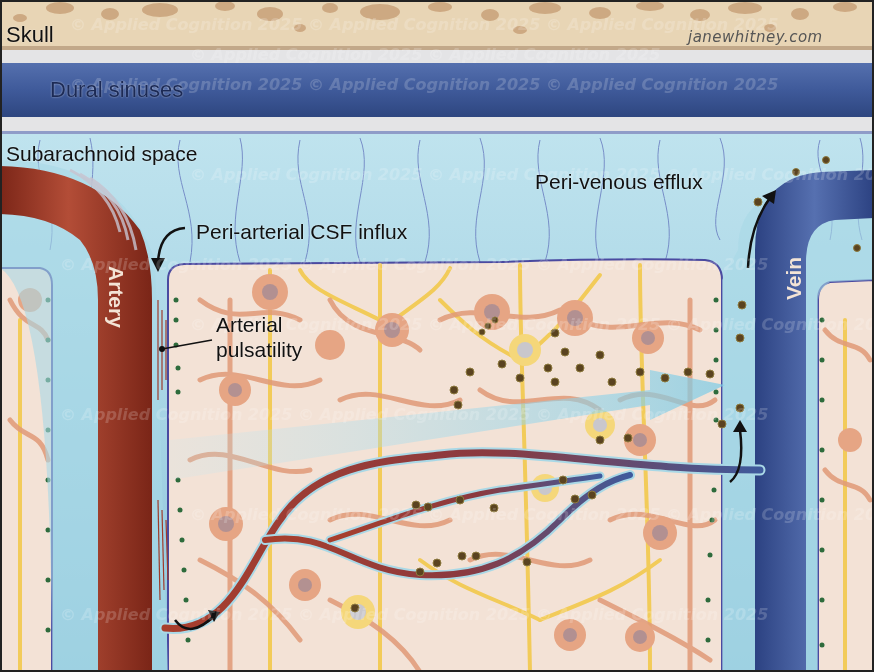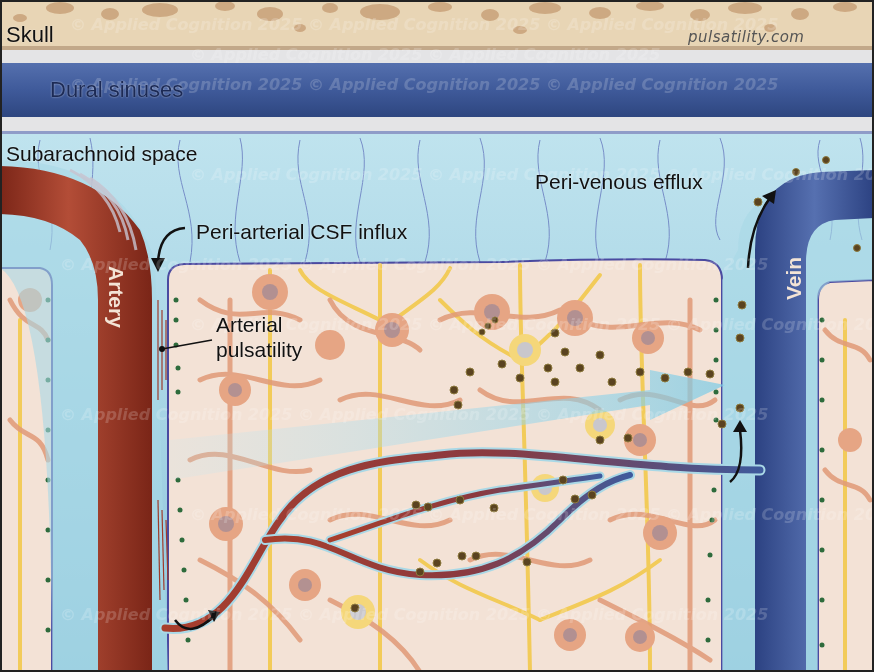--- a/index.html
+++ b/index.html
@@ -336,15 +336,15 @@
   <div class="lbl lbl-big" style="left:12px;top:77px;color:#1c2a55;margin-left:38px;">Dural sinuses</div>
   <div class="lbl lbl-mid" style="left:6px;top:142px;">Subarachnoid space</div>
   <div class="lbl lbl-mid" style="left:196px;top:220px;">Peri-arterial CSF influx</div>
   <div class="lbl lbl-mid" style="left:535px;top:170px;">Peri-venous efflux</div>
   <div class="lbl lbl-mid" style="left:216px;top:312px;line-height:25px;">
     <div>Arterial</div>
     <div>pulsatility</div>
   </div>
   <div class="vlabel" style="left:106px;top:350px;transform:rotate(-90deg) rotate(180deg) translate(-84px,-22px);"><span>Artery</span></div>
   <div class="vlabel" style="left:782px;top:300px;transform:rotate(-90deg);"><span>Vein</span></div>
-  <div class="sig" style="left:688px;top:28px;">pulsatility.com</div>
+  <div class="sig" style="left:688px;top:28px;">janewhitney.com</div>
   <div class="frame"></div>
 </div>
 
 </body></html>

